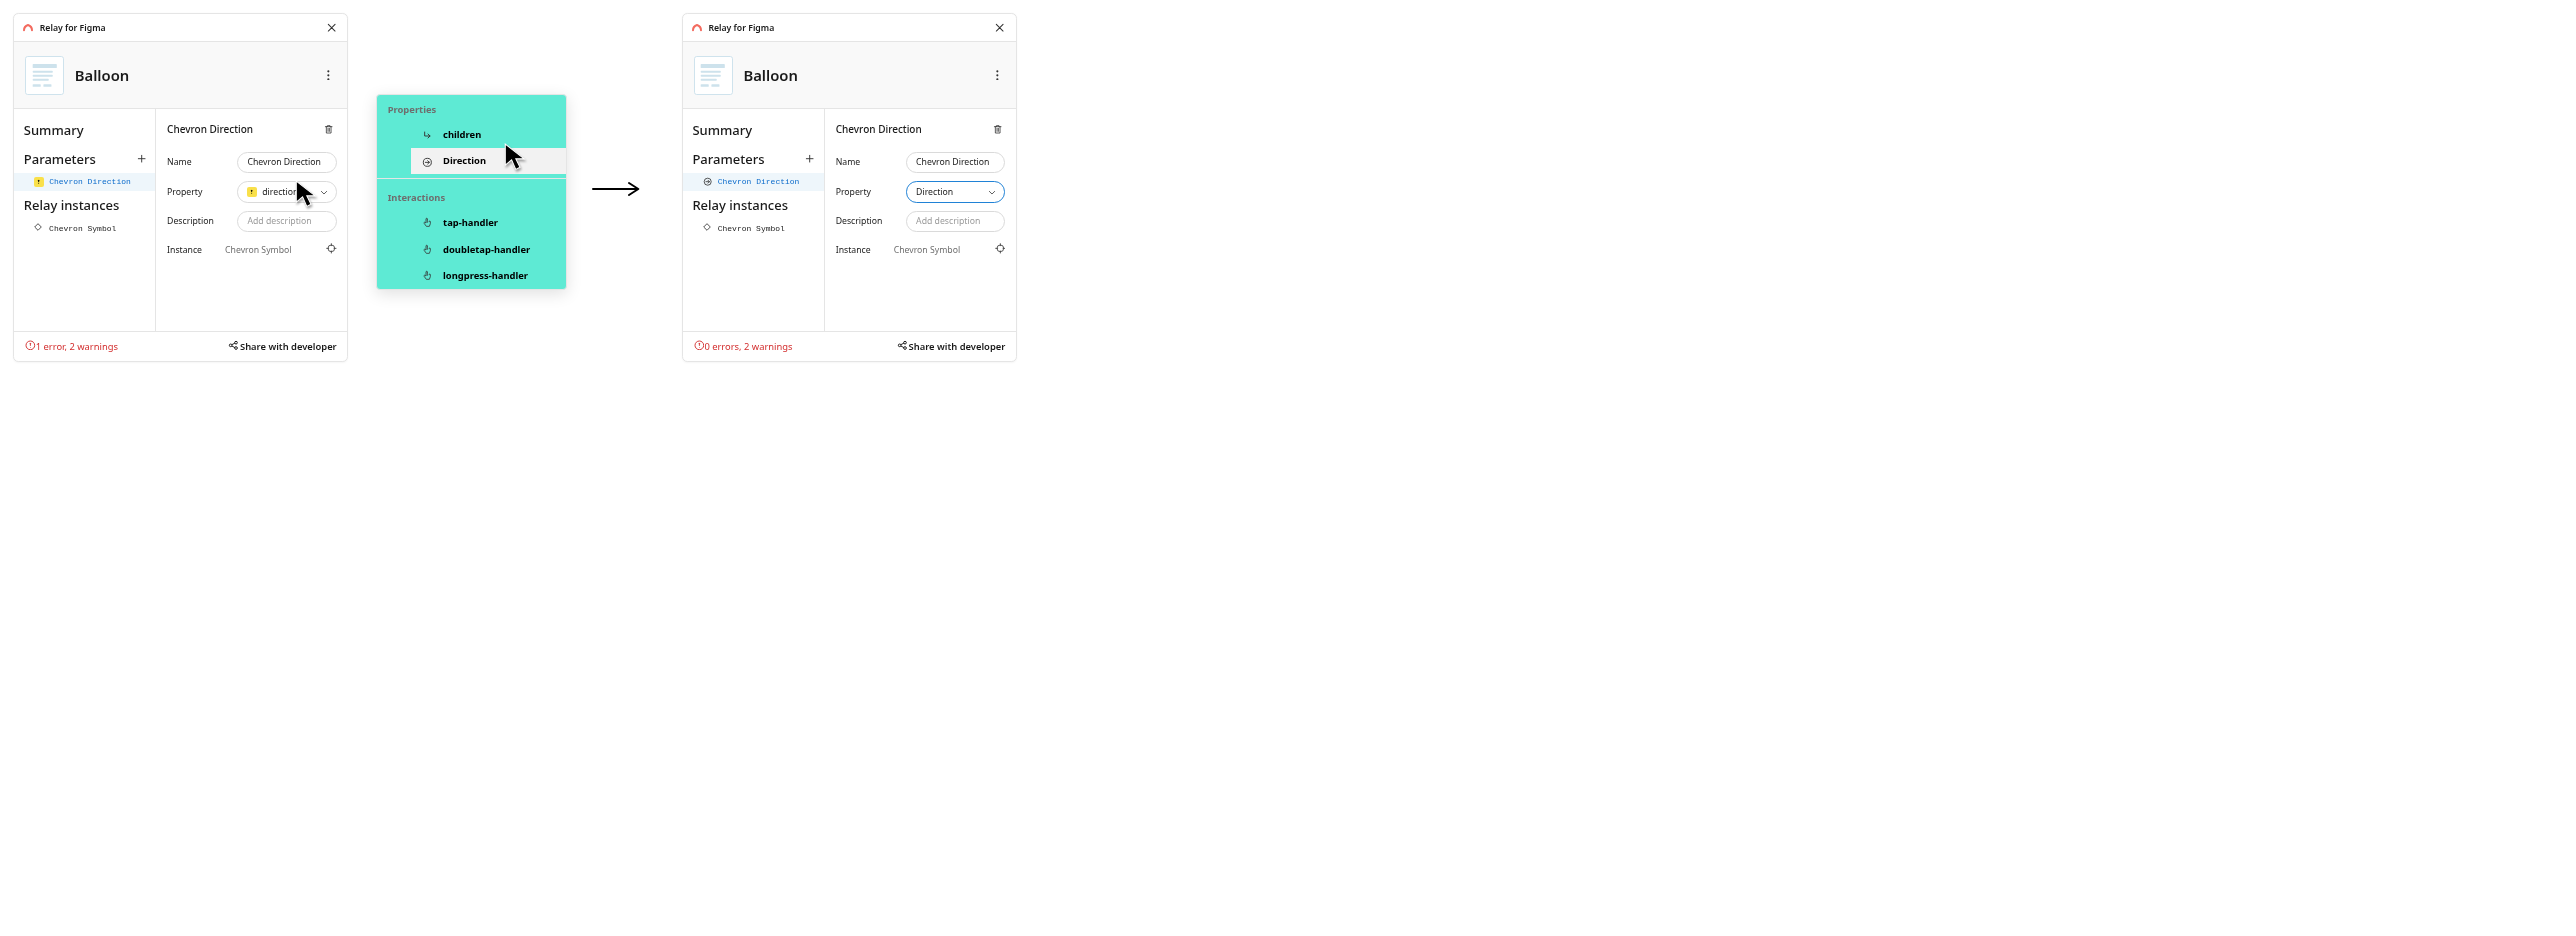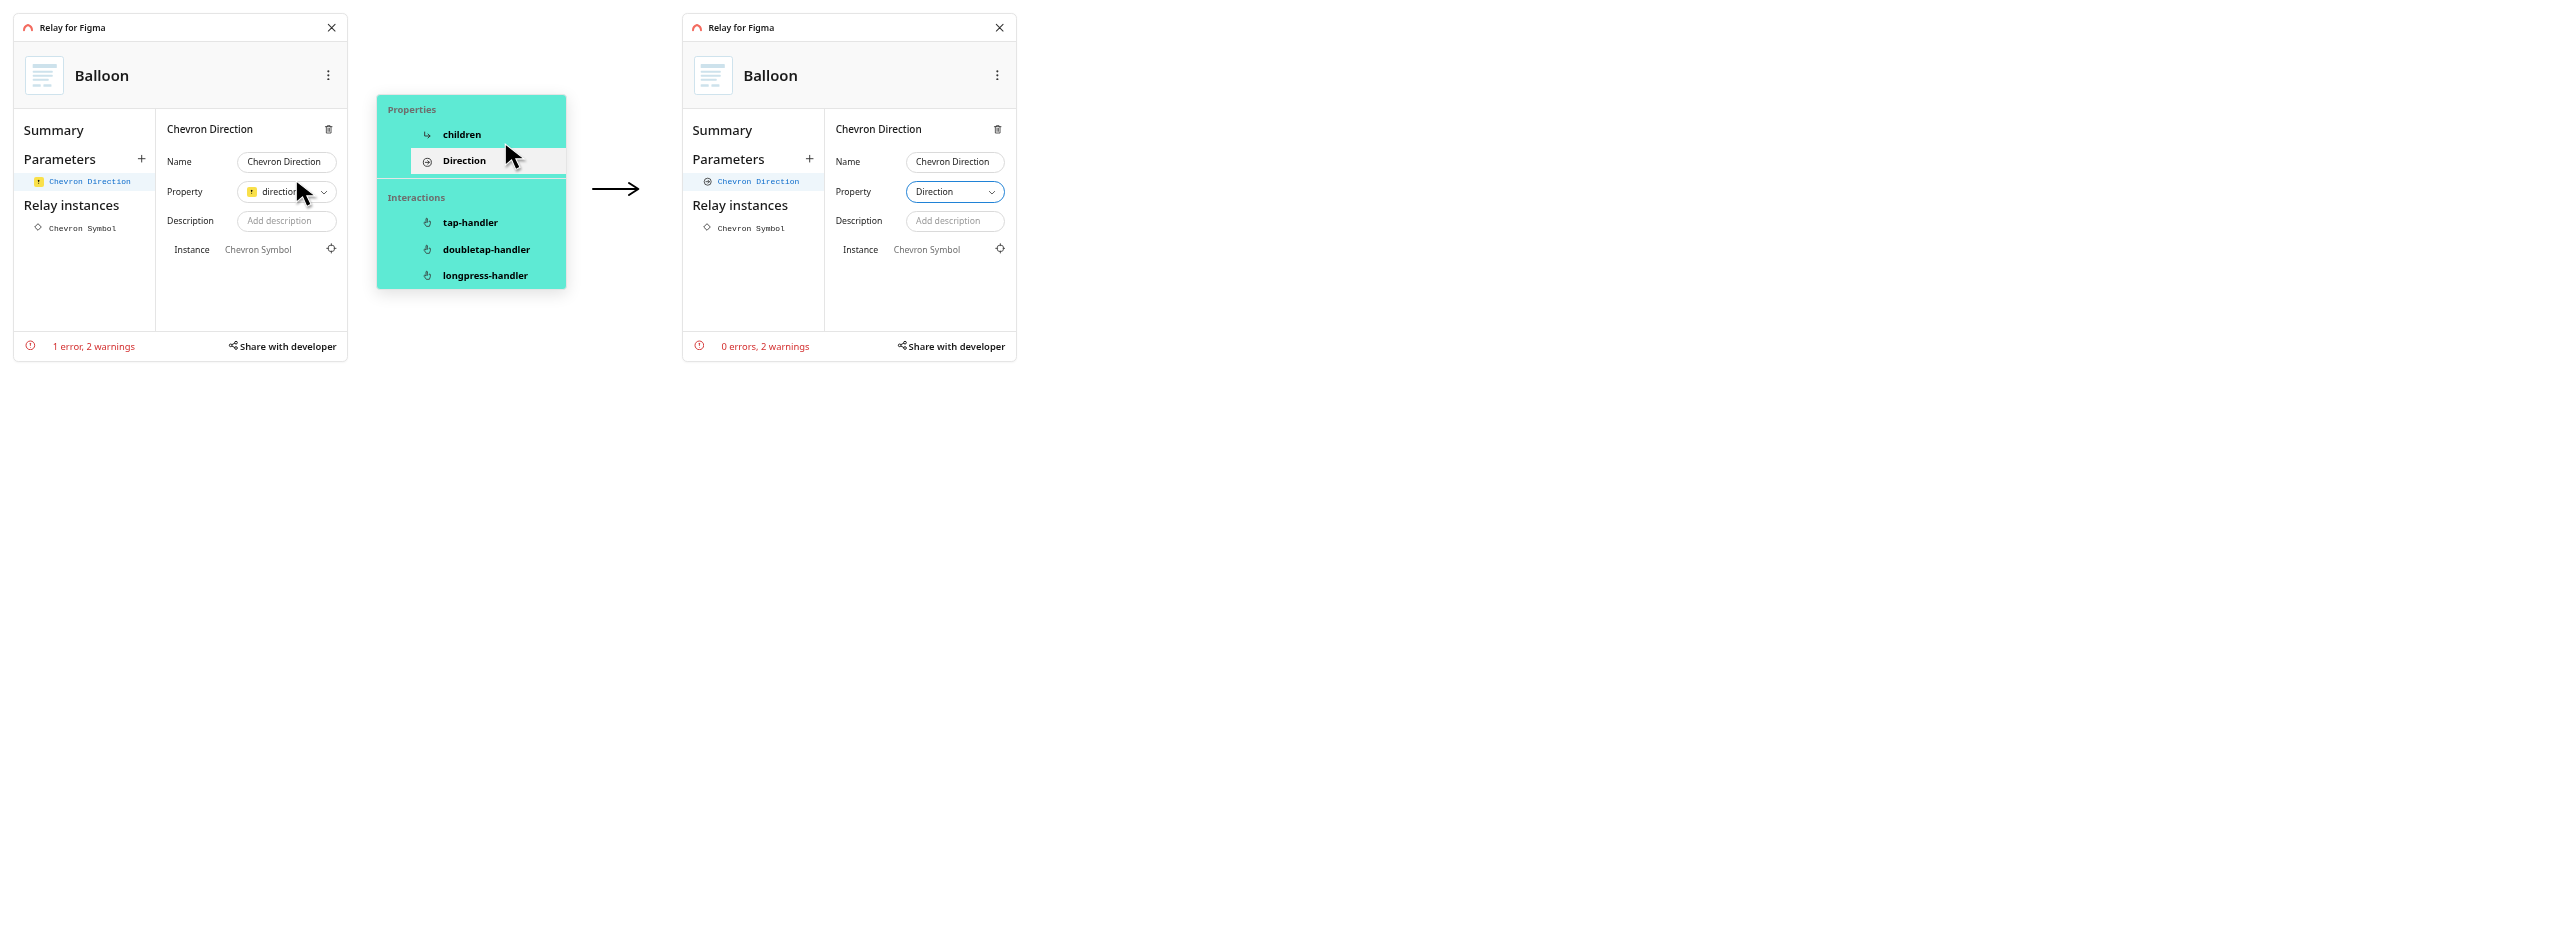--- a/index.html
+++ b/index.html
@@ -165,32 +165,32 @@
   .select .chev { position:absolute; right:8px; color:#555; }
   .select.blue-outline { border-color: var(--prop-blue-border); }
   .badge-warn-sm {
     width:9.4px;height:9.4px;border-radius:2px;background:var(--warn-yellow);
     display:inline-flex;align-items:center;justify-content:center;color:#000;flex-shrink:0;
   }
   .instance-row {
     display:flex; align-items:center; gap:8px;
     padding: 6.7px 10.7px;
   }
-  .instance-row .form-label { width:50px;text-align:center; }
+  .instance-row .form-label { width:50px; }
   .instance-row .val { flex:1; color: var(--text-muted); font-size:8.7px; }
   .target-icon { color:#333; }
 
   
   .footer {
     border-top:0.7px solid var(--border);
     display:flex; align-items:center; justify-content:space-between;
     padding: 8px 10.7px;
     font-size: 9.4px;
   }
-  .err-status { color: var(--error-red); display:flex; align-items:center; gap:17px; }
+  .err-status { color: var(--error-red); display:flex; align-items:center; gap:0; }
   .share { display:flex; align-items:center; gap:1px; font-weight:600; color:var(--text); }
 
   
   .popover {
     position:absolute;
     width: 191px;
     background:#5eead4;
     border:0.7px solid var(--border);
     border-radius:4px;
     box-shadow: 0 4px 16px rgba(0,0,0,0.12);

